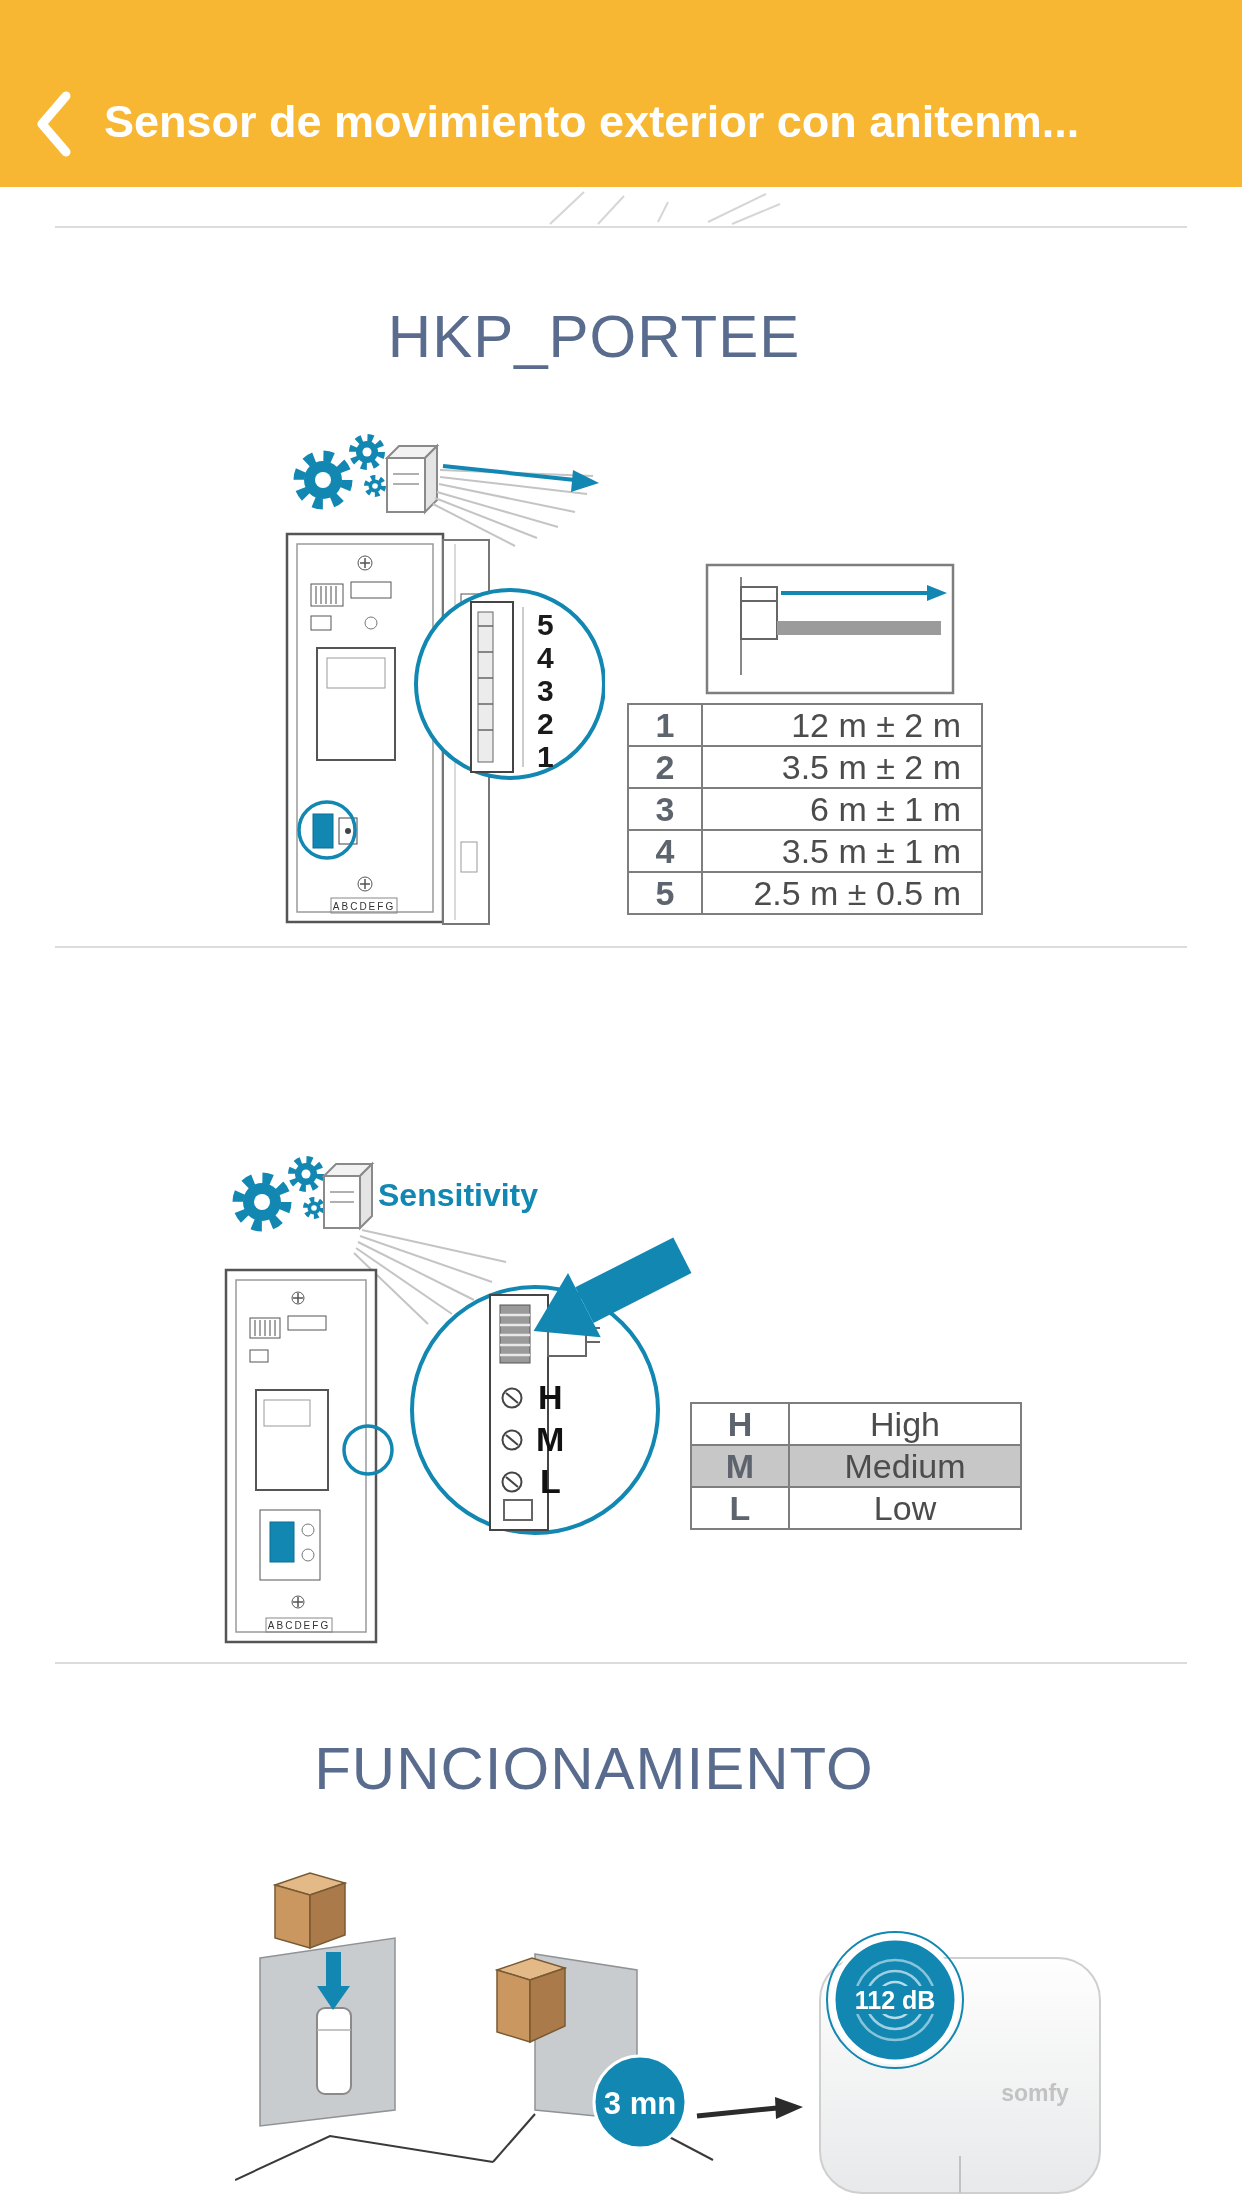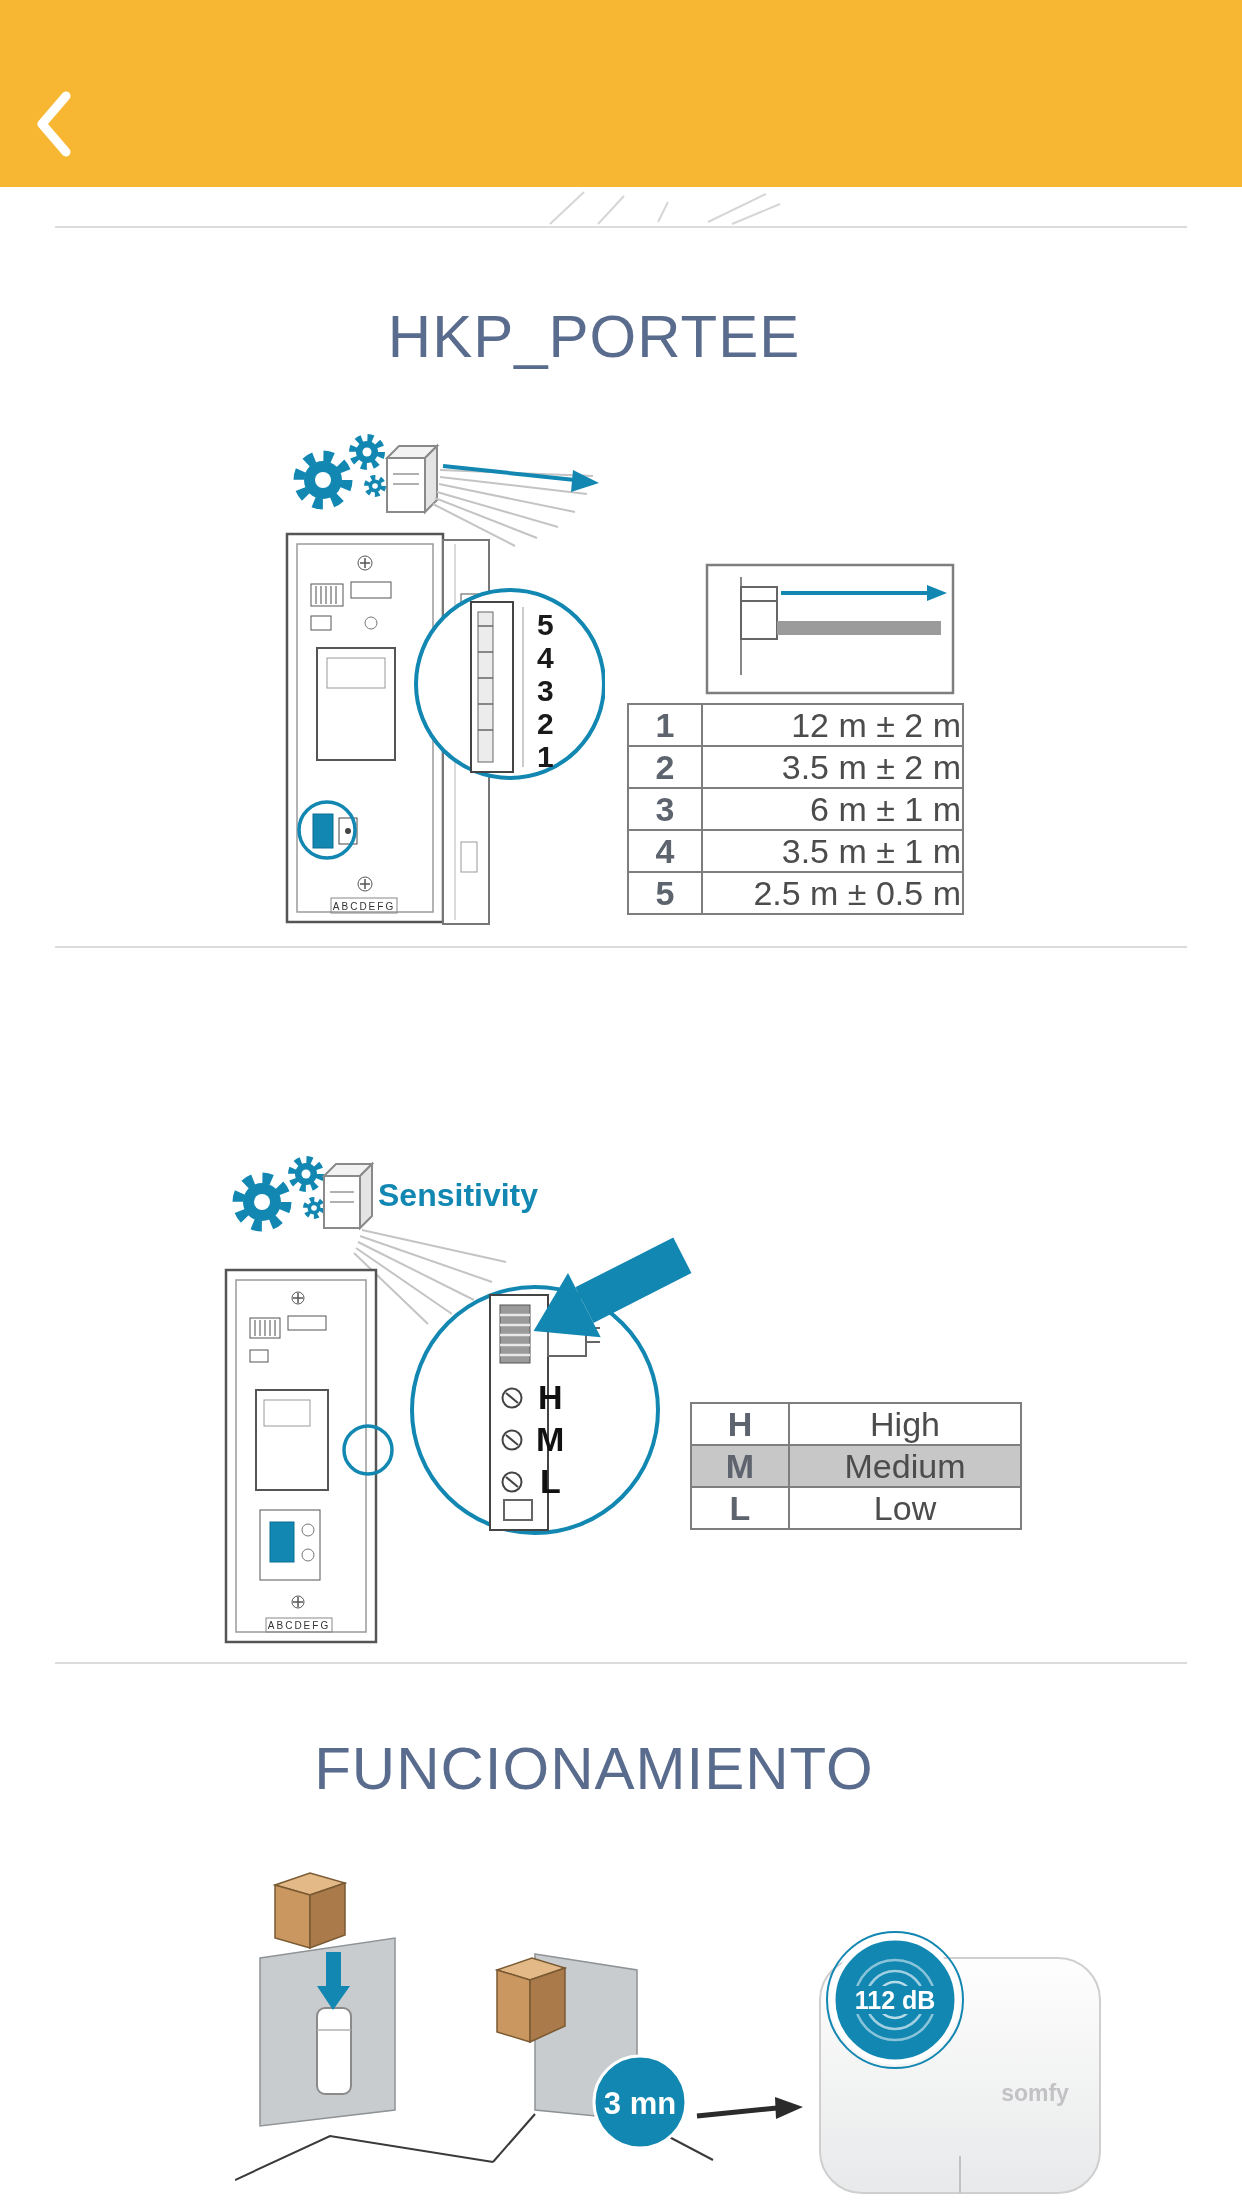--- a/index.html
+++ b/index.html
@@ -30,36 +30,37 @@
   .divider{position:absolute;left:55px;width:1132px;height:2px;background:#dcdcdc;}
   .section-title{position:absolute;left:0;width:100%;text-align:center;font-size:60px;letter-spacing:1px;color:#5A6C8E;}
   .fig{position:absolute;}
   svg text{font-family:"Liberation Sans",sans-serif;}
   
   .tbl-wrap{position:absolute;}
   table{border-collapse:collapse;background:#fff;}
   td{border:2px solid #7e7e7e;font-size:34px;color:#4c4c4c;height:40px;padding:0;}
   td.key{font-weight:bold;color:#5d646e;text-align:center;}
   .range-table td.key{width:72px;}
-  .range-table td.val{width:258px;text-align:right;padding-right:1px;}
+  .range-table td.val{width:258px;text-align:right;padding-right:20px;}
   .sens-table td.key{width:96px;}
   .sens-table td.val{width:230px;text-align:center;}
   tr.hl td{background:#c7c7c7;}
 </style>
 </head>
 <body>
 
 <div class="screen">
 
   <div class="header">
     <div class="back-button">
       <svg width="46" height="72" viewBox="0 0 46 72">
         <polyline points="36,8 12,36 36,64" fill="none" stroke="#fff" stroke-width="9" stroke-linecap="round" stroke-linejoin="round"></polyline>
       </svg>
     </div>
+    <div class="nav-title">Sensor de movimiento exterior con anitenm...</div>
   </div>
 
   <div class="page-content">
 
     <svg class="fig" style="left:540px;top:1px" width="260" height="38" viewBox="0 0 260 38">
       <g stroke="#d6d6d6" stroke-width="2" fill="none">
         <path d="M10 36 L44 4"></path>
         <path d="M58 36 L84 8"></path>
         <path d="M118 34 L128 14"></path>
         <path d="M168 34 L226 6"></path>

